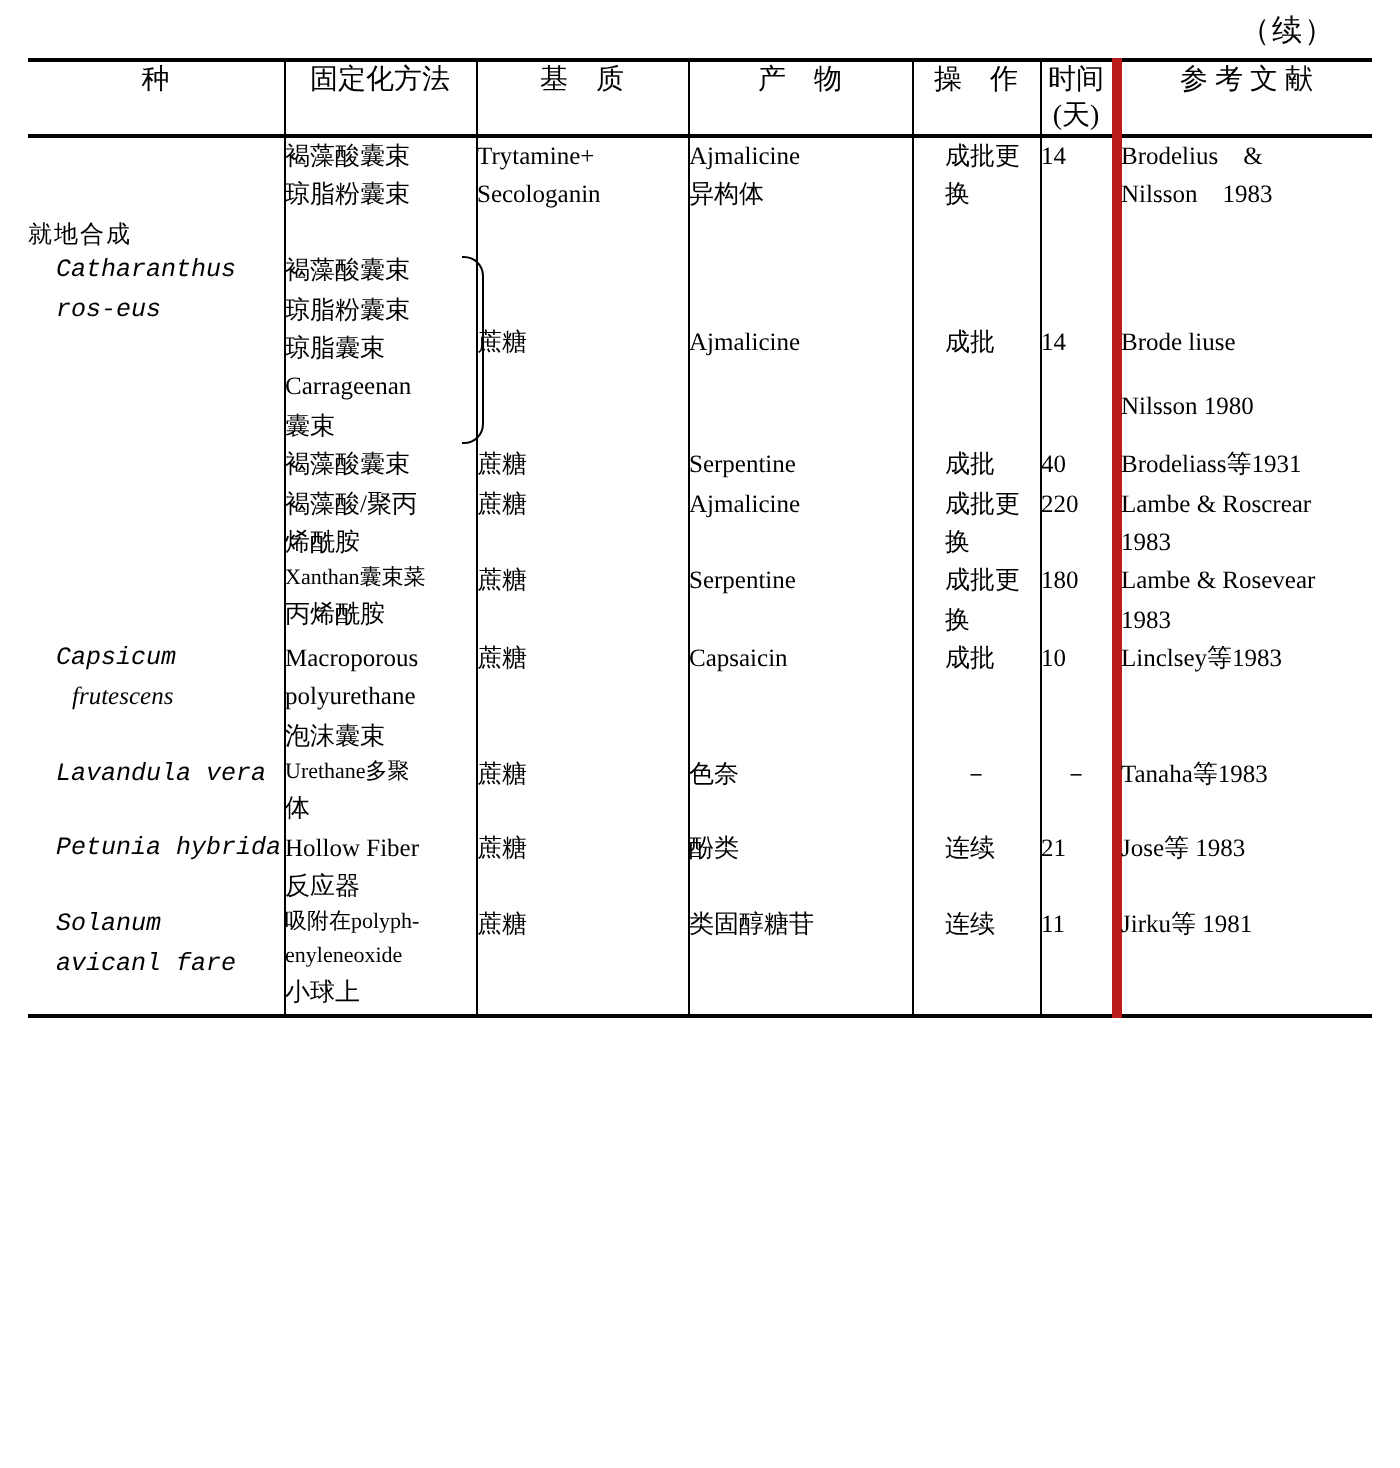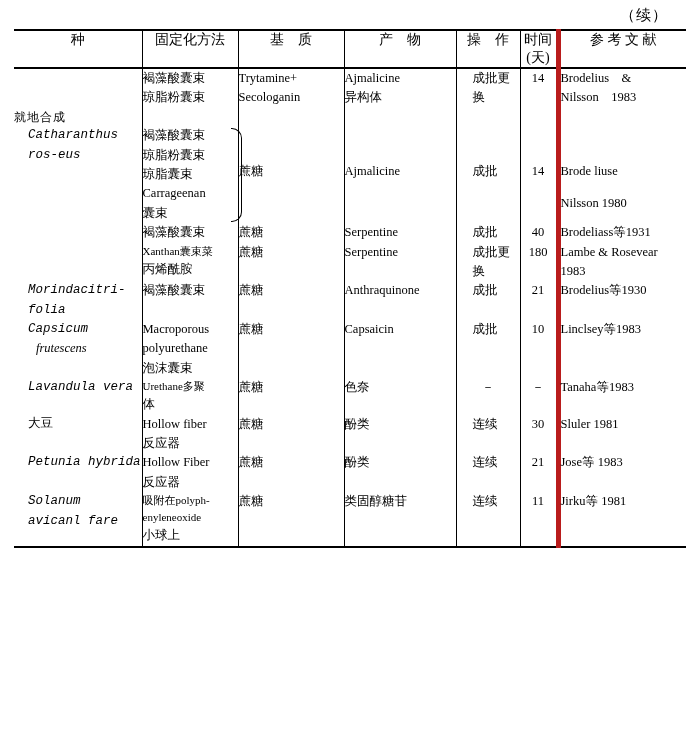--- a/index.html
+++ b/index.html
@@ -58,21 +58,21 @@
 
   
   .vl { border-left: 1px solid #000; }
   .vr { border-right: 5px solid #b91c1c; }
 
   td.c-species  { width: 128px; padding-left: 4px; }
   td.c-method   { width: 96px;  padding-left: 4px; font-family: Liberation Serif, serif; }
   td.c-matrix   { width: 106px; text-align: left; padding-left: 10px; }
   td.c-product  { width: 112px; text-align: left; padding-left: 10px; }
   td.c-op       { width: 64px;  text-align: left; padding-left: 5px; }
-  td.c-time     { width: 38px;  text-align: center; padding-right: 6px; }
+  td.c-time     { width: 38px;  text-align: left; padding-right: 6px; }
   td.c-ref      { width: 128px; text-align: left; padding-left: 10px; margin-left: 13px; }
 
   .cell {
     line-height: 1.55;
     min-height: 14px;
   }
   .ital { font-style: italic; }
   .bold { font-weight: normal; margin-left: 16px; }
   .rowpad td { padding-top: 5px; padding-bottom: 5px; }
   .indent { padding-left: 14px; font-family: Liberation Mono, monospace; }
@@ -218,26 +218,51 @@
         <div class="cell bold">成批</div>
       </td>
       <td class="c-time vl vr">
         <div class="cell">40</div>
       </td>
       <td class="c-ref">
         <div class="cell">Brodeliass等1931</div>
       </td>
     </tr>
 
-
     <tr class="rowpad">
       <td class="c-species">
             <div class="cell">&nbsp;</div>
           </td>
       <td class="c-method vl">
+        <div class="cell">褐藻酸/聚丙</div>
+        <div class="cell">烯酰胺</div>
+      </td>
+      <td class="c-matrix vl">
+        <div class="cell">蔗糖</div>
+      </td>
+      <td class="c-product vl">
+        <div class="cell">Ajmalicine</div>
+      </td>
+      <td class="c-op vl">
+        <div class="cell bold">成批更换</div>
+      </td>
+      <td class="c-time vl vr">
+        <div class="cell">220</div>
+      </td>
+      <td class="c-ref">
+        <div class="cell">Lambe &amp; Roscrear</div>
+        <div class="cell">1983</div>
+      </td>
+    </tr>
+
+    <tr class="rowpad">
+      <td class="c-species">
+            <div class="cell">&nbsp;</div>
+          </td>
+      <td class="c-method vl">
         <div class="cell small">Xanthan囊束菜</div>
         <div class="cell">丙烯酰胺</div>
       </td>
       <td class="c-matrix vl">
         <div class="cell">蔗糖</div>
       </td>
       <td class="c-product vl">
         <div class="cell">Serpentine</div>
       </td>
       <td class="c-op vl">
@@ -245,44 +270,20 @@
       </td>
       <td class="c-time vl vr">
         <div class="cell">180</div>
       </td>
       <td class="c-ref">
         <div class="cell">Lambe &amp; Rosevear</div>
         <div class="cell">1983</div>
       </td>
     </tr>
 
-    <tr class="rowpad">
-      <td class="c-species">
-        <div class="cell ital indent">Morindacitri-</div>
-        <div class="cell ital indent">folia</div>
-      </td>
-      <td class="c-method vl">
-        <div class="cell">褐藻酸囊束</div>
-      </td>
-      <td class="c-matrix vl">
-        <div class="cell">蔗糖</div>
-      </td>
-      <td class="c-product vl">
-        <div class="cell">Anthraquinone</div>
-      </td>
-      <td class="c-op vl">
-        <div class="cell bold">成批</div>
-      </td>
-      <td class="c-time vl vr">
-        <div class="cell">21</div>
-      </td>
-      <td class="c-ref">
-        <div class="cell">Brodelius等1930</div>
-      </td>
-    </tr>
 
     <tr class="rowpad">
       <td class="c-species">
         <div class="cell ital indent">Capsicum</div>
         <div class="cell ital indent2">frutescens</div>
       </td>
       <td class="c-method vl">
         <div class="cell">Macroporous</div>
         <div class="cell">polyurethane</div>
         <div class="cell">泡沫囊束</div>
@@ -322,44 +323,20 @@
         <div class="cell">－</div>
       </td>
       <td class="c-time vl vr" style="text-align:center;padding-right:0">
         <div class="cell">－</div>
       </td>
       <td class="c-ref">
         <div class="cell">Tanaha等1983</div>
       </td>
     </tr>
 
-    <tr class="rowpad">
-      <td class="c-species">
-        <div class="cell indent">大豆</div>
-      </td>
-      <td class="c-method vl">
-        <div class="cell">Hollow fiber</div>
-        <div class="cell">反应器</div>
-      </td>
-      <td class="c-matrix vl">
-        <div class="cell">蔗糖</div>
-      </td>
-      <td class="c-product vl">
-        <div class="cell">酚类</div>
-      </td>
-      <td class="c-op vl">
-        <div class="cell bold">连续</div>
-      </td>
-      <td class="c-time vl vr">
-        <div class="cell">30</div>
-      </td>
-      <td class="c-ref">
-        <div class="cell">Sluler  1981</div>
-      </td>
-    </tr>
 
     <tr class="rowpad">
       <td class="c-species">
         <div class="cell ital indent">Petunia hybrida</div>
       </td>
       <td class="c-method vl">
         <div class="cell">Hollow Fiber</div>
         <div class="cell">反应器</div>
       </td>
       <td class="c-matrix vl">

